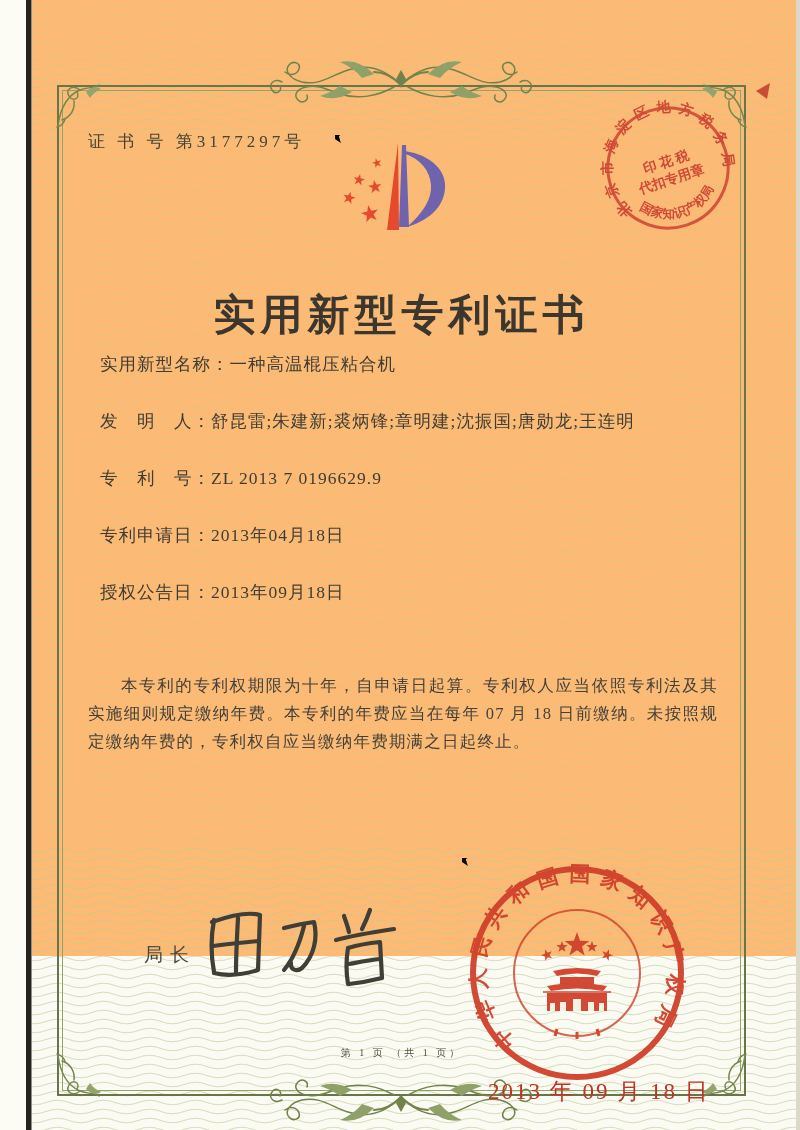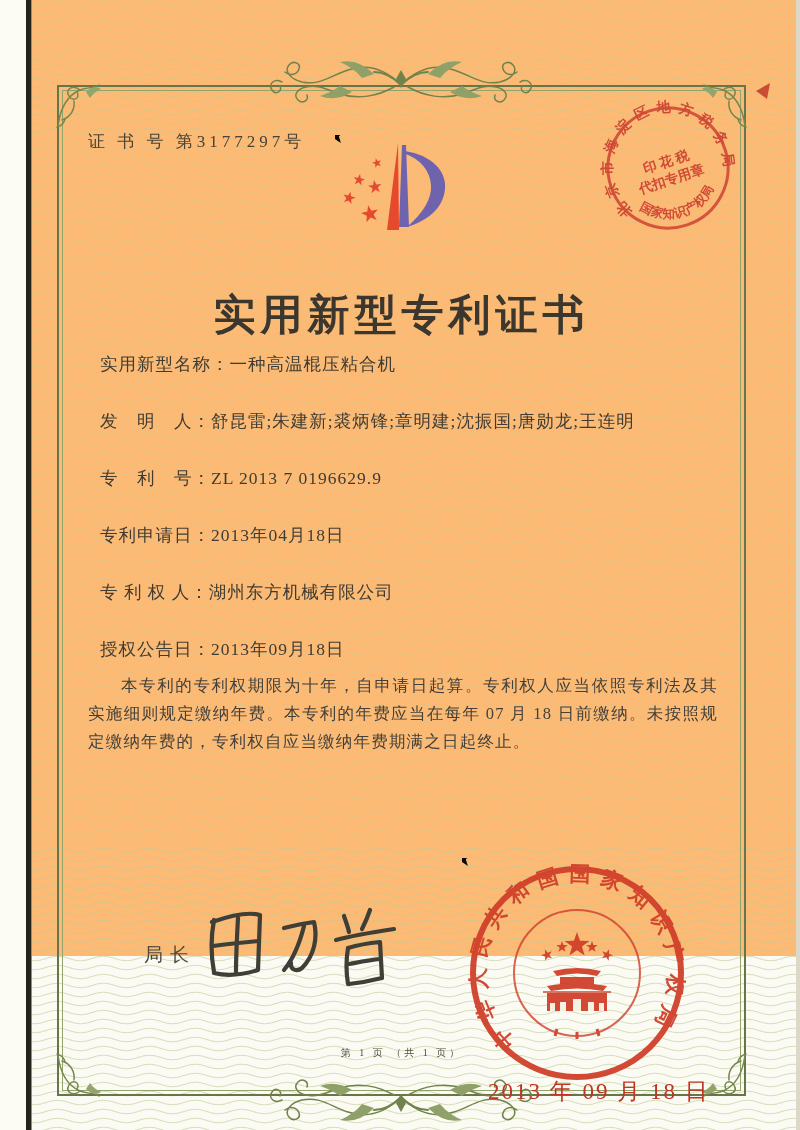--- a/index.html
+++ b/index.html
@@ -152,23 +152,20 @@
     <div class="field-row">
       <span class="field-label">发　明　人：</span><span>舒昆雷;朱建新;裘炳锋;章明建;沈振国;唐勋龙;王连明</span>
     </div>
     <div class="field-row">
       <span class="field-label">专　利　号：</span><span>ZL 2013 7 0196629.9</span>
     </div>
     <div class="field-row">
       <span class="field-label">专利申请日：</span><span>2013年04月18日</span>
     </div>
     <div class="field-row">
-      <span class="field-label">专 利 权 人：</span><span>湖州东方机械有限公司</span>
-    </div>
-    <div class="field-row">
       <span class="field-label">授权公告日：</span><span>2013年09月18日</span>
     </div>
   </div>
 
   <div class="paragraphs">
     <p class="para">本专利的专利权期限为十年，自申请日起算。专利权人应当依照专利法及其实施细则规定缴纳年费。本专利的年费应当在每年 07 月 18 日前缴纳。未按照规定缴纳年费的，专利权自应当缴纳年费期满之日起终止。</p>
   </div>
 
   <div class="signer-row">
     <span class="signer-title">局长</span>

